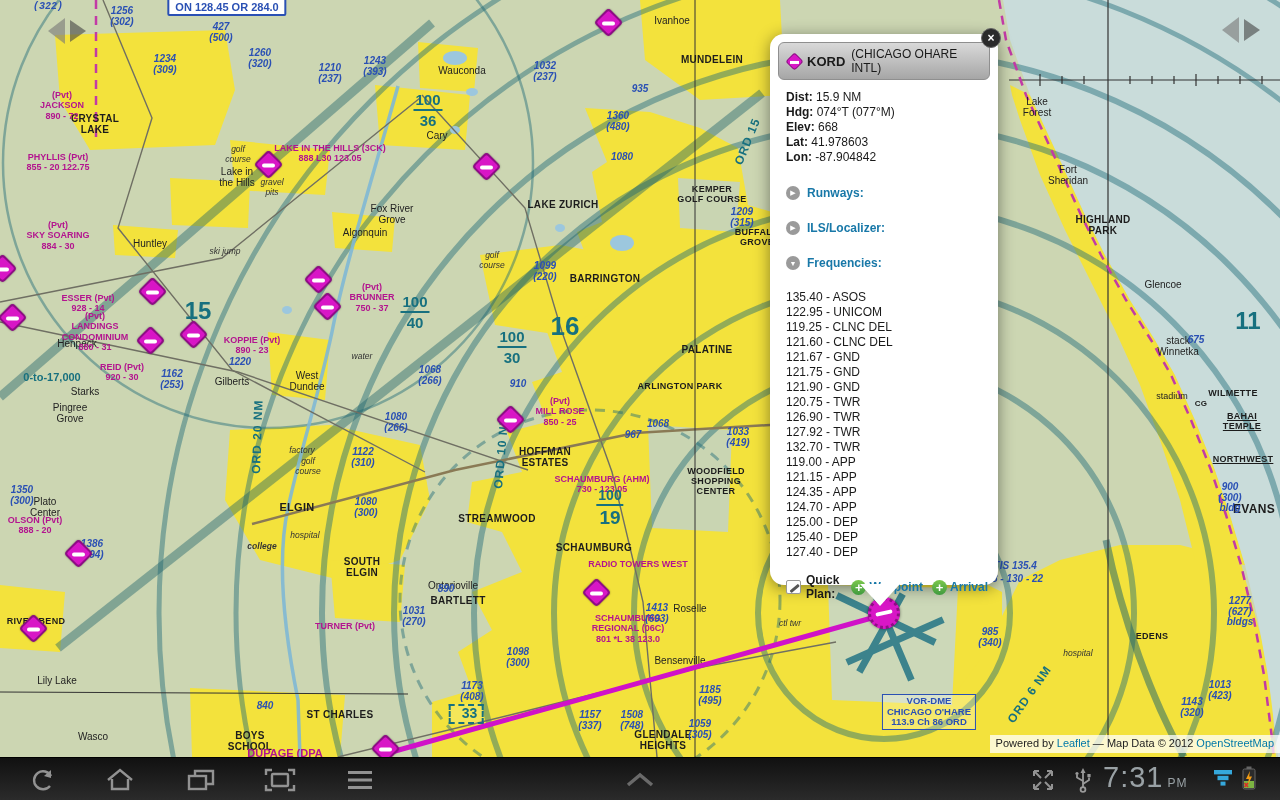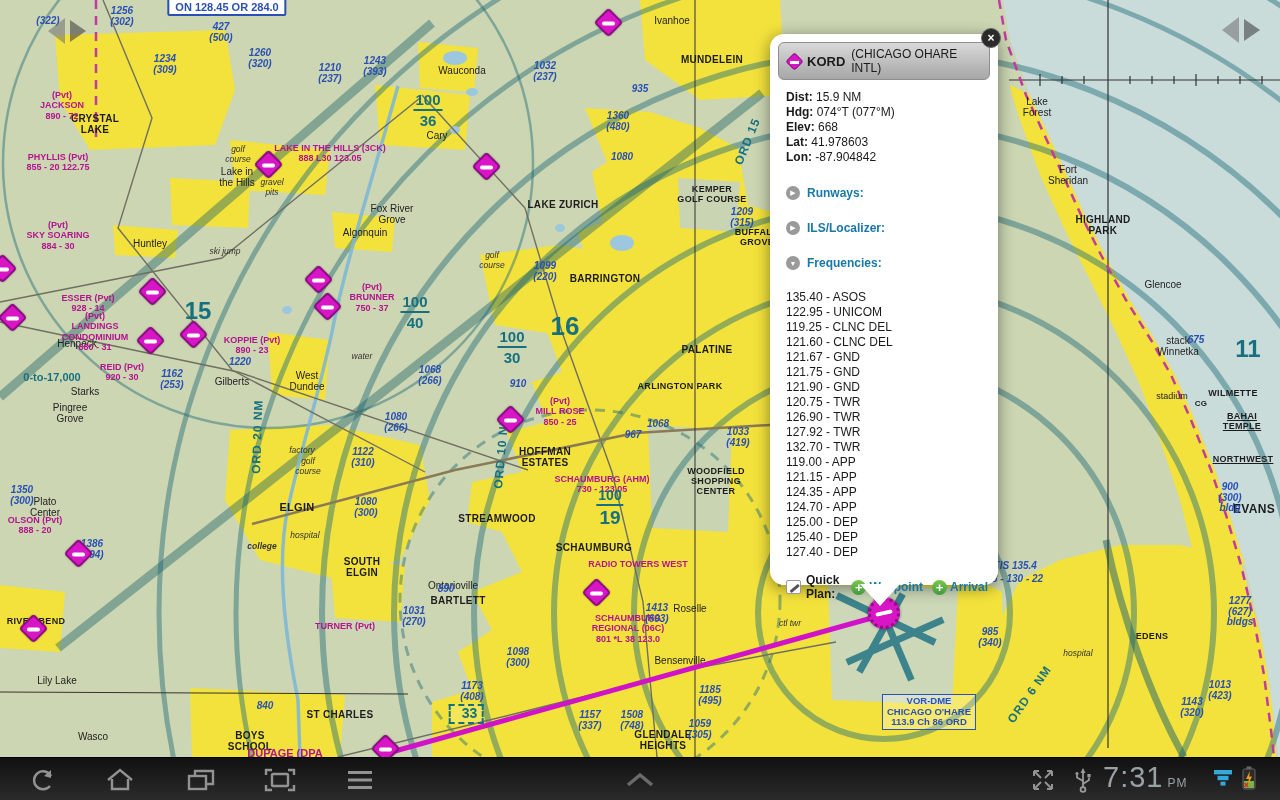--- a/index.html
+++ b/index.html
@@ -283,21 +283,21 @@
 MILL ROSE
 850 - 25</div>
         <div class="lbl apt" style="left: 345px; top: 621px; transform: translateX(-50%);">TURNER (Pvt)</div>
         <div class="lbl apt" style="left: 602px; top: 474px; transform: translateX(-50%);">SCHAUMBURG (AHM)
 730 - 123.05</div>
         <div class="lbl apt" style="left: 628px; top: 613px; transform: translateX(-50%);">SCHAUMBURG
 REGIONAL (06C)
 801 *L 38 123.0</div>
         <div class="lbl apt" style="left: 638px; top: 559px; transform: translateX(-50%);">RADIO TOWERS WEST</div>
         <div class="lbl apt" style="left: 285px; top: 747px; font-size: 11px; transform: translateX(-50%);">DUPAGE (DPA</div>
-        <div class="lbl elev" style="left: 48px; top: 16px; transform: translateX(-50%);">(322)</div>
+        <div class="lbl elev" style="left: 48px; top: 2px; transform: translateX(-50%); font-family: Liberation Mono, monospace;">(322)</div>
         <div class="lbl elev" style="left: 122px; top: 6px; transform: translateX(-50%);">1256
 (302)</div>
         <div class="lbl elev" style="left: 221px; top: 22px; transform: translateX(-50%);">427
 (500)</div>
         <div class="lbl elev" style="left: 260px; top: 48px; transform: translateX(-50%);">1260
 (320)</div>
         <div class="lbl elev" style="left: 165px; top: 54px; transform: translateX(-50%);">1234
 (309)</div>
         <div class="lbl elev" style="left: 330px; top: 63px; transform: translateX(-50%);">1210
 (237)</div>
@@ -369,21 +369,21 @@
         <div class="lbl airu" style="left: 428px; top: 92px; font-size: 15px; transform: translateX(-50%);">100</div>
         <div class="lbl air" style="left: 428px; top: 113px; font-size: 15px; transform: translateX(-50%);">36</div>
         <div class="lbl airu" style="left: 415px; top: 294px; font-size: 15px; transform: translateX(-50%);">100</div>
         <div class="lbl air" style="left: 415px; top: 315px; font-size: 15px; transform: translateX(-50%);">40</div>
         <div class="lbl airu" style="left: 512px; top: 329px; font-size: 15px; transform: translateX(-50%);">100</div>
         <div class="lbl air" style="left: 512px; top: 350px; font-size: 15px; transform: translateX(-50%);">30</div>
         <div class="lbl airu" style="left: 610px; top: 488px; font-size: 14px; transform: translateX(-50%);">100</div>
         <div class="lbl air" style="left: 610px; top: 507px; font-size: 19px; transform: translateX(-50%);">19</div>
         <div class="lbl air" style="left: 565px; top: 312px; font-size: 26px; transform: translateX(-50%);">16</div>
         <div class="lbl air" style="left: 198px; top: 298px; font-size: 24px; transform: translateX(-50%);">15</div>
-        <div class="lbl air" style="left: 1248px; top: 308px; font-size: 24px; transform: translateX(-50%); margin-top: 28px;">11</div>
+        <div class="lbl air" style="left: 1248px; top: 308px; font-size: 24px; transform: translateX(-50%);">11</div>
         <div class="lbl airbox" style="left: 466px; top: 704px; transform: translateX(-50%); padding-left: 11px;">33</div>
         <div class="lbl air" style="left: 52px; top: 371px; font-size: 11px; transform: translateX(-50%);">0-to-17,000</div>
         <div class="lbl ord" style="left: 748px; top: 135px; transform: translateX(-50%) rotate(-68deg);">ORD 15</div>
         <div class="lbl ord" style="left: 502px; top: 445px; transform: translateX(-50%) rotate(-85deg);">ORD 10 NM</div>
         <div class="lbl ord" style="left: 258px; top: 430px; transform: translateX(-50%) rotate(-88deg);">ORD 20 NM</div>
         <div class="lbl ord" style="left: 1030px; top: 688px; transform: translateX(-50%) rotate(-55deg);">ORD 6 NM</div>
         <div class="lbl box" style="left: 227px; top: -2px; transform: translateX(-50%);">ON 128.45 OR 284.0</div>
         <div class="lbl vor" style="left: 929px; top: 694px; transform: translateX(-50%);">VOR-DME
 CHICAGO O'HARE
 113.9 Ch 86 ORD</div>
@@ -451,20 +451,21 @@
         <polygon points="24,4 40,15 24,26" fill="#444" opacity="0.75"></polygon>
       </svg>
   </div>
   <div class="nav-arrows right">
     <svg width="44" height="30">
         <polygon points="19,2 2,15 19,28" fill="#777" opacity="0.75"></polygon>
         <polygon points="24,4 40,15 24,26" fill="#444" opacity="0.75"></polygon>
       </svg>
   </div>
 
+  <div class="attribution"><span>Powered by </span><a>Leaflet</a><span> — Map Data © 2012 </span><a>OpenStreetMap</a></div>
 
   <div class="popup">
     <div class="popup-tail"></div>
     <div class="popup-close">×</div>
     <div class="popup-header">
       <span class="hdr-diamond">
           <span class="bar"></span>
         </span>
       <span class="popup-title-code">KORD</span>
       <span class="popup-title-name">(CHICAGO OHARE INTL)</span>

